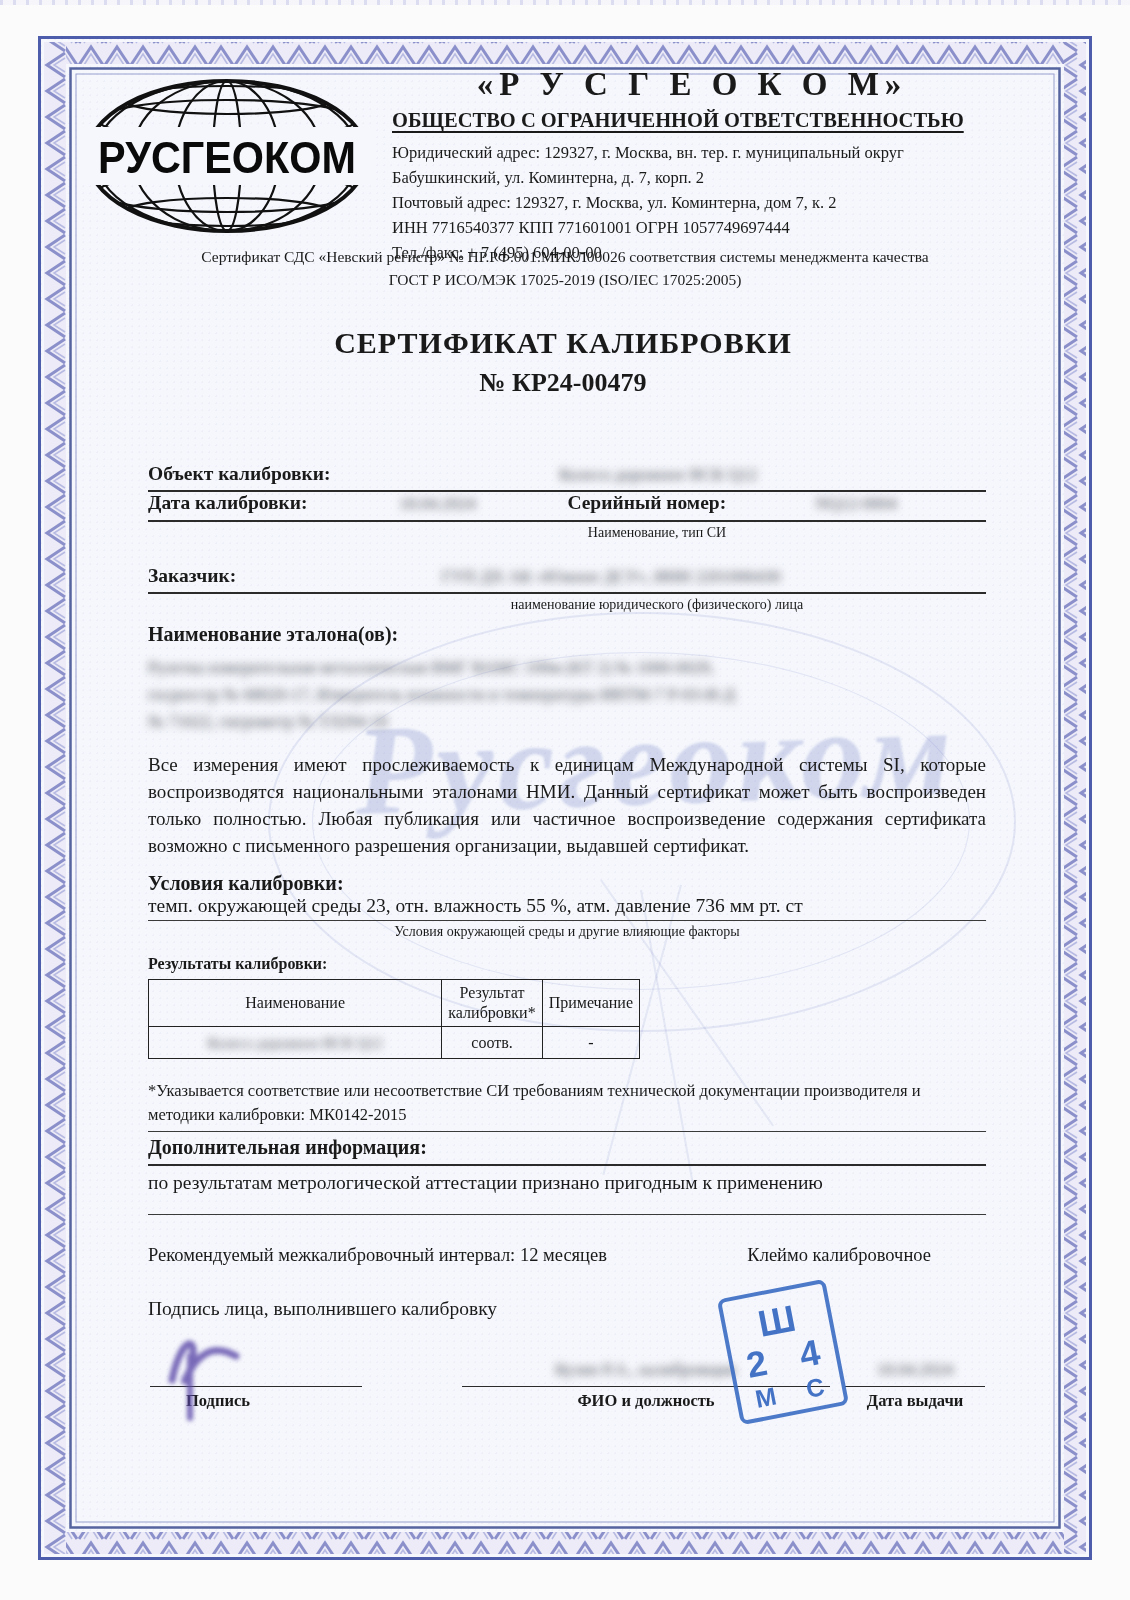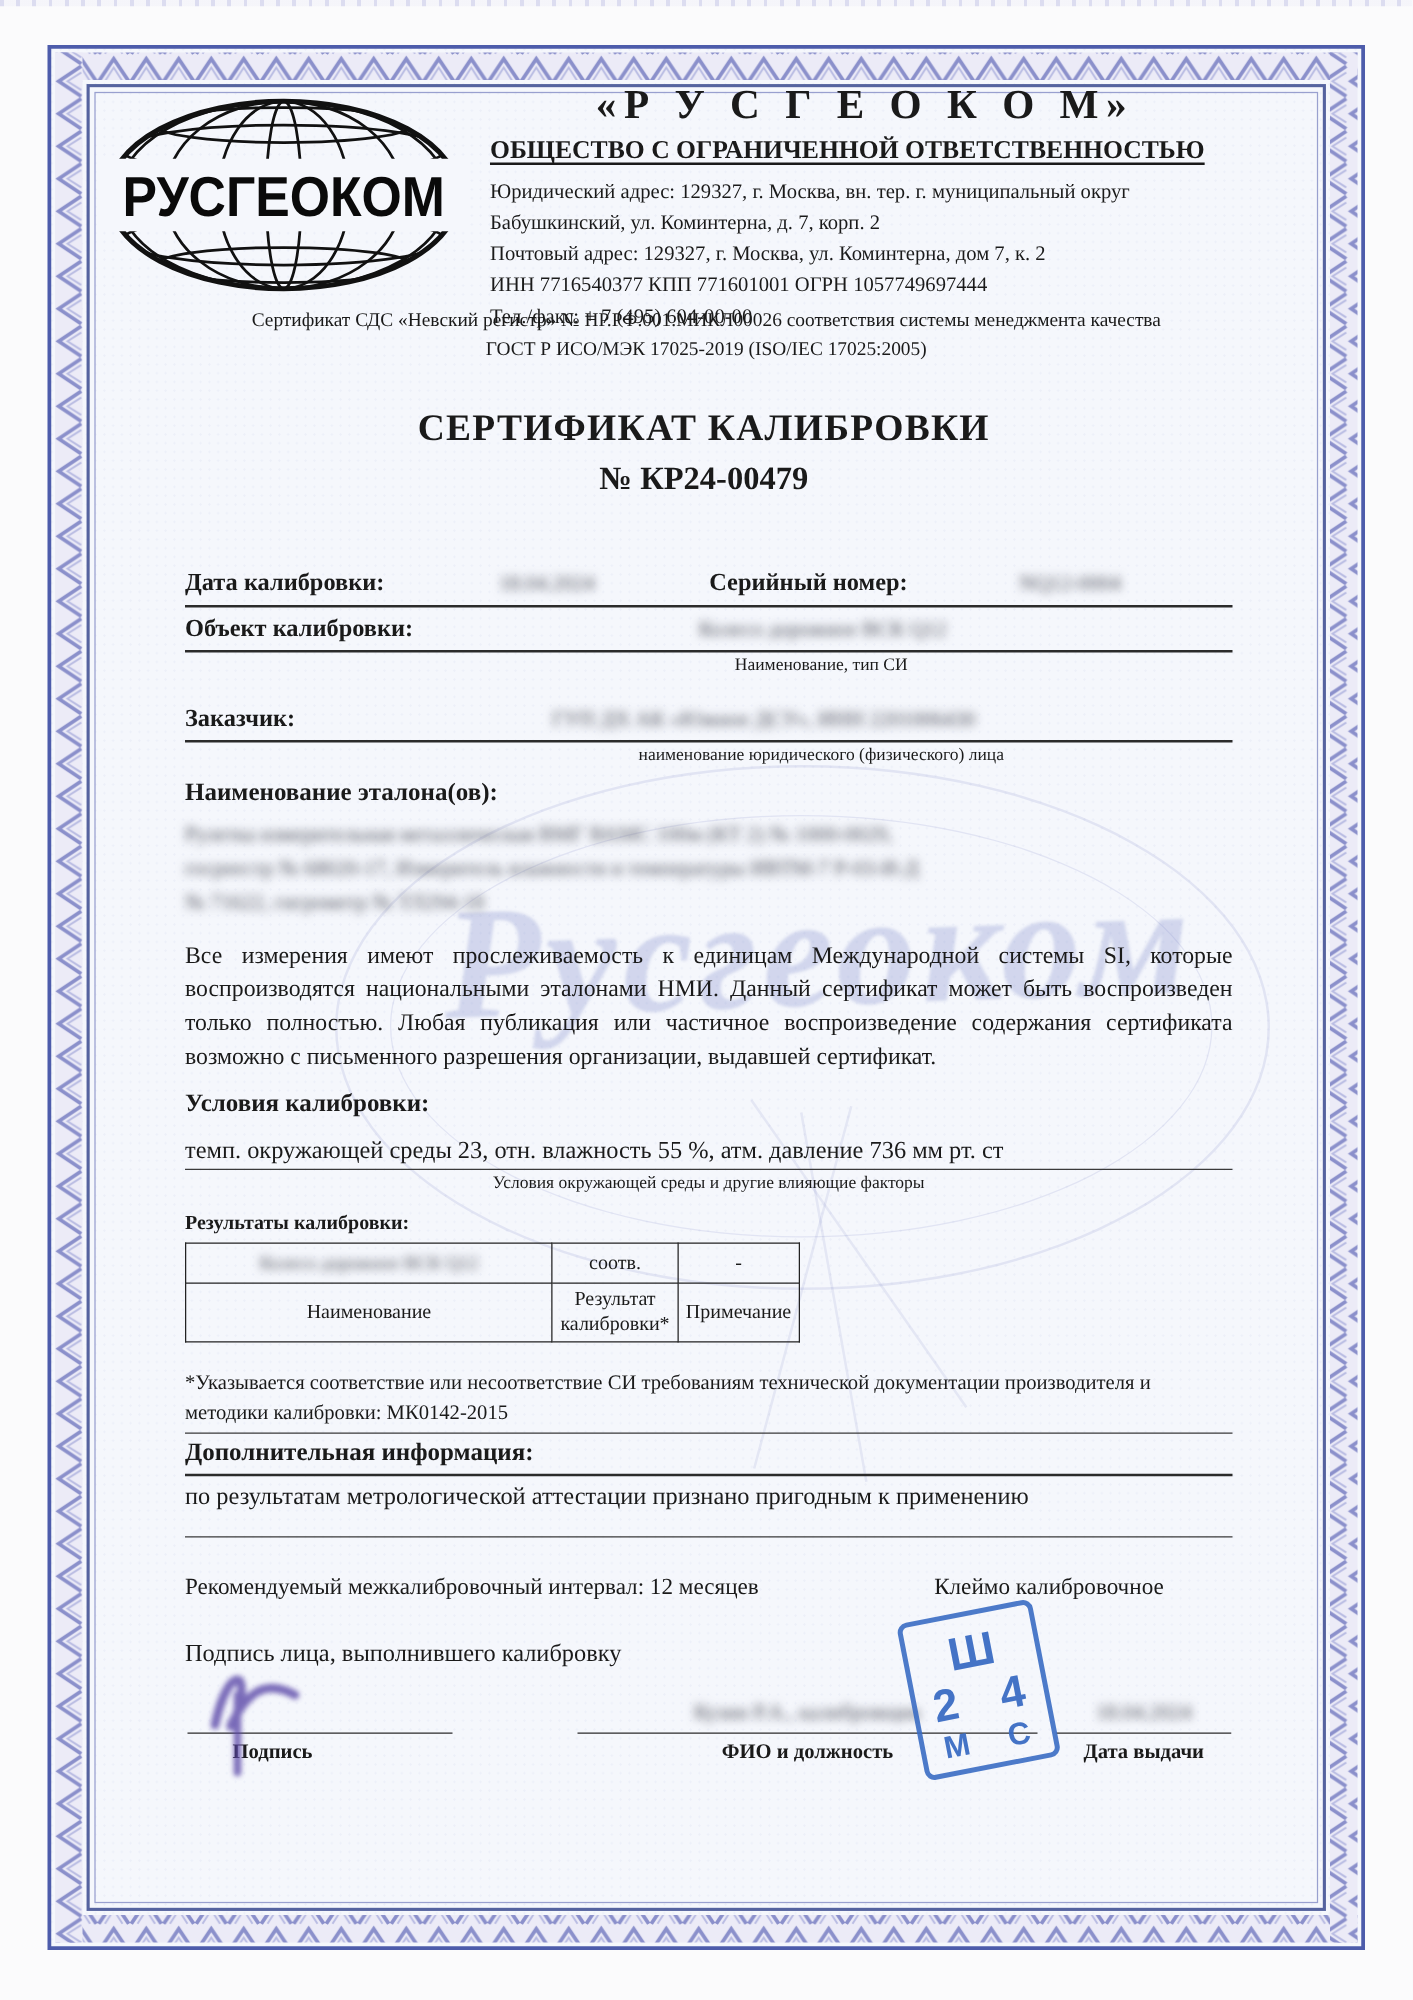--- a/index.html
+++ b/index.html
@@ -139,66 +139,66 @@
     <div>ГОСТ Р ИСО/МЭК 17025-2019 (ISO/IEC 17025:2005)</div>
   </div>
 
   <div class="title-blk">
     <div class="title-main">СЕРТИФИКАТ КАЛИБРОВКИ</div>
     <div class="title-num">№ КР24-00479</div>
   </div>
 
   <div class="main">
 
+    <div class="flexrow rule" style="margin-top:7px;padding-bottom:5px;">
+      <span class="lbl">Объект калибровки:</span>
+      <span class="grow rv">Колесо дорожное ВСК Q12</span>
+    </div>
+
     <div class="flexrow rule" style="padding-bottom:6px;">
       <span class="lbl">Дата калибровки:</span>
       <span class="grow rv">18.04.2024</span>
       <span class="lbl">Серийный номер:</span>
       <span class="grow rv">NQ12-0004</span>
     </div>
-
-    <div class="flexrow rule" style="margin-top:7px;padding-bottom:5px;">
-      <span class="lbl">Объект калибровки:</span>
-      <span class="grow rv">Колесо дорожное ВСК Q12</span>
-    </div>
     <div class="caption cap-shift">Наименование, тип СИ</div>
 
     <div class="flexrow rule" style="margin-top:24px;padding-bottom:5px;">
       <span class="lbl">Заказчик:</span>
       <span class="grow rv">ГУП ДХ АК «Южное ДСУ», ИНН 2201006430</span>
     </div>
     <div class="caption cap-shift">наименование юридического (физического) лица</div>
 
     <div class="lbl" style="margin-top:10px;font-size:20px;">Наименование эталона(ов):</div>
     <div style="margin-top:8px;line-height:27px;">
       <div class="rv">Рулетка измерительная металлическая ВМГ ВАМС 100м (КТ 2) № 1000-0029,</div>
       <div class="rv">госреестр № 68020-17, Измеритель влажности и температуры ИВТМ-7 Р-03-И-Д</div>
       <div class="rv">№ 71622, гигрометр № ТЛ294-18</div>
     </div>
 
 
     <div class="p-just" style="margin-top:16px;">Все измерения имеют прослеживаемость к единицам Международной системы SI, которые воспроизводятся национальными эталонами НМИ. Данный сертификат может быть воспроизведен только полностью. Любая публикация или частичное воспроизведение содержания сертификата возможно с письменного разрешения организации, выдавшей сертификат.</div>
 
     <div class="lbl" style="margin-top:13px;font-size:20px;">Условия калибровки:</div>
-    <div class="rule-thin" style="font-size:19.5px;padding-bottom:3px;margin-top:15px;">темп. окружающей среды 23, отн. влажность 55 %, атм. давление 736 мм рт. ст</div>
+    <div class="rule-thin" style="font-size:19.5px;padding-bottom:3px;margin-top:0;">темп. окружающей среды 23, отн. влажность 55 %, атм. давление 736 мм рт. ст</div>
     <div class="caption">Условия окружающей среды и другие влияющие факторы</div>
 
     <div class="lbl" style="margin-top:15px;font-size:16px;">Результаты калибровки:</div>
     <table class="res">
       <tbody>
           <tr>
+        <th style="width:62%;">Наименование</th>
+        <th style="width:20%;">Результат калибровки*</th>
+        <th style="width:18%;">Примечание</th>
+      </tr>
+      <tr>
         <td><span class="rv" style="font-size:15px;">Колесо дорожное ВСК Q12</span></td>
         <td>соотв.</td>
         <td>-</td>
       </tr>
-      <tr>
-        <th style="width:62%;">Наименование</th>
-        <th style="width:20%;">Результат калибровки*</th>
-        <th style="width:18%;">Примечание</th>
-      </tr>
     </tbody>
       </table>
 
     <div class="rule-thin" style="margin-top:20px;padding-bottom:4px;">
       <div class="fn">*Указывается соответствие или несоответствие СИ требованиям технической документации производителя и</div>
       <div class="fn">методики калибровки: МК0142-2015</div>
     </div>
 
     <div class="lbl rule" style="font-size:20px;padding:4px 0 5px;">Дополнительная информация:</div>
     <div class="rule-thin" style="font-size:19.5px;padding:6px 0 20px;">по результатам метрологической аттестации признано пригодным к применению</div>

